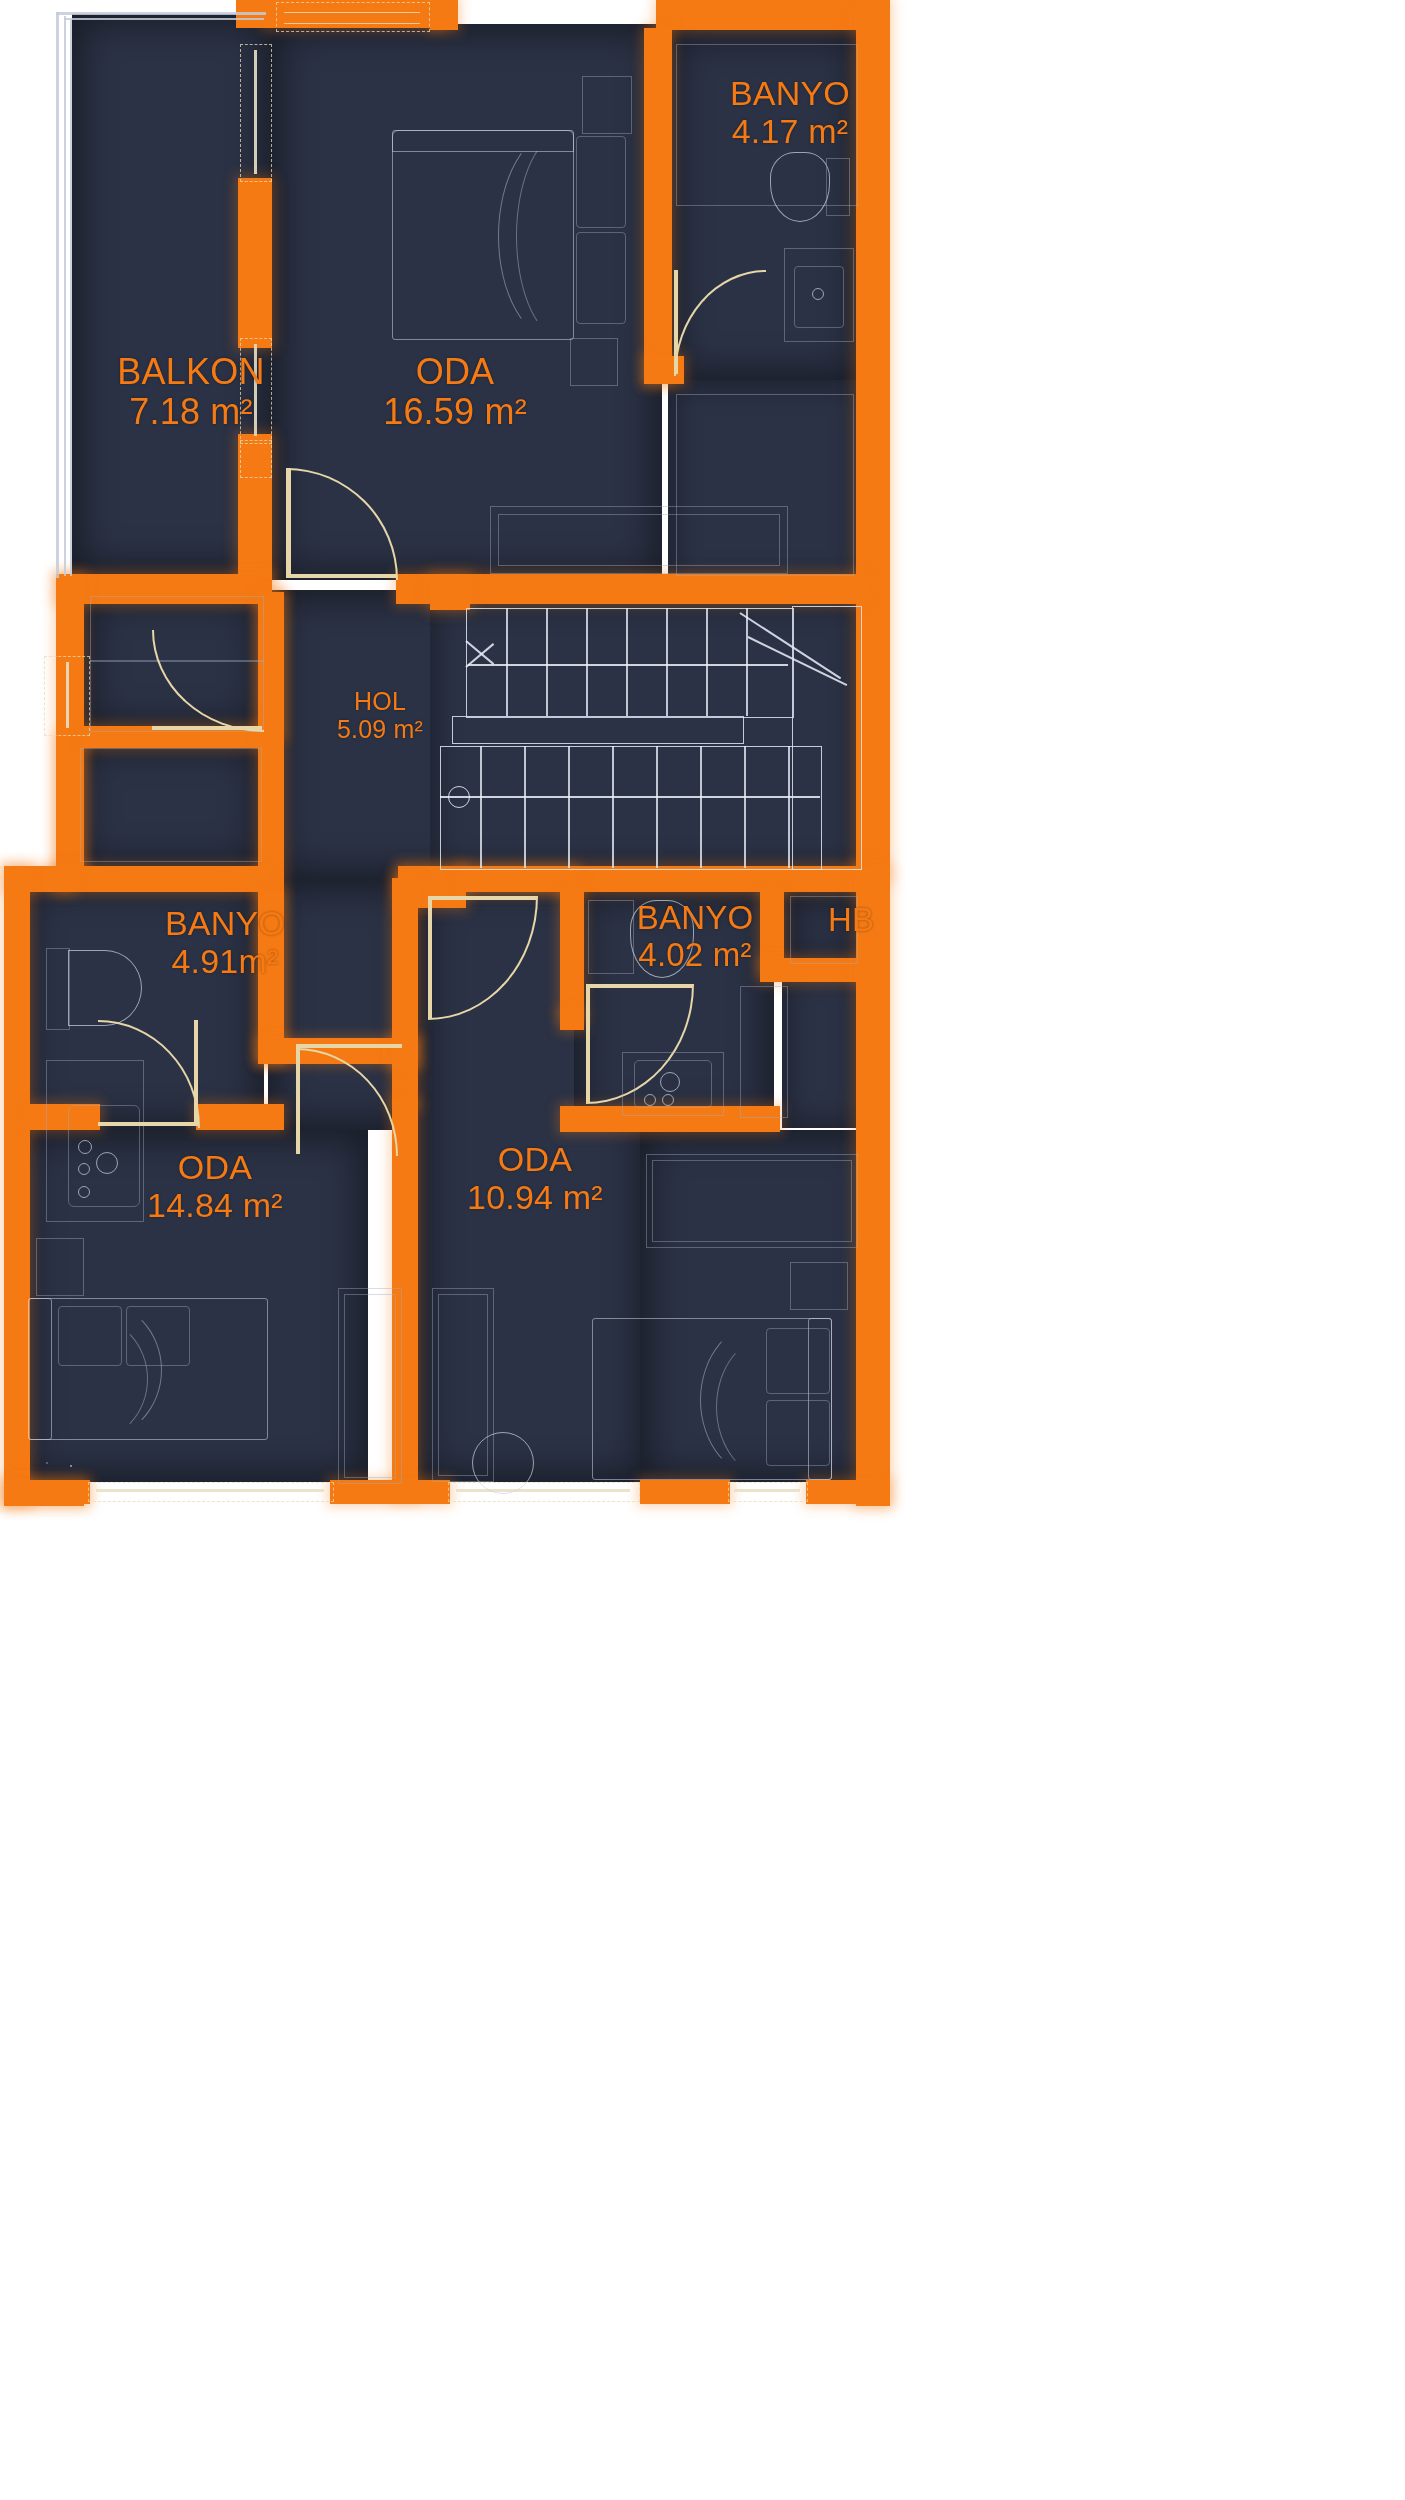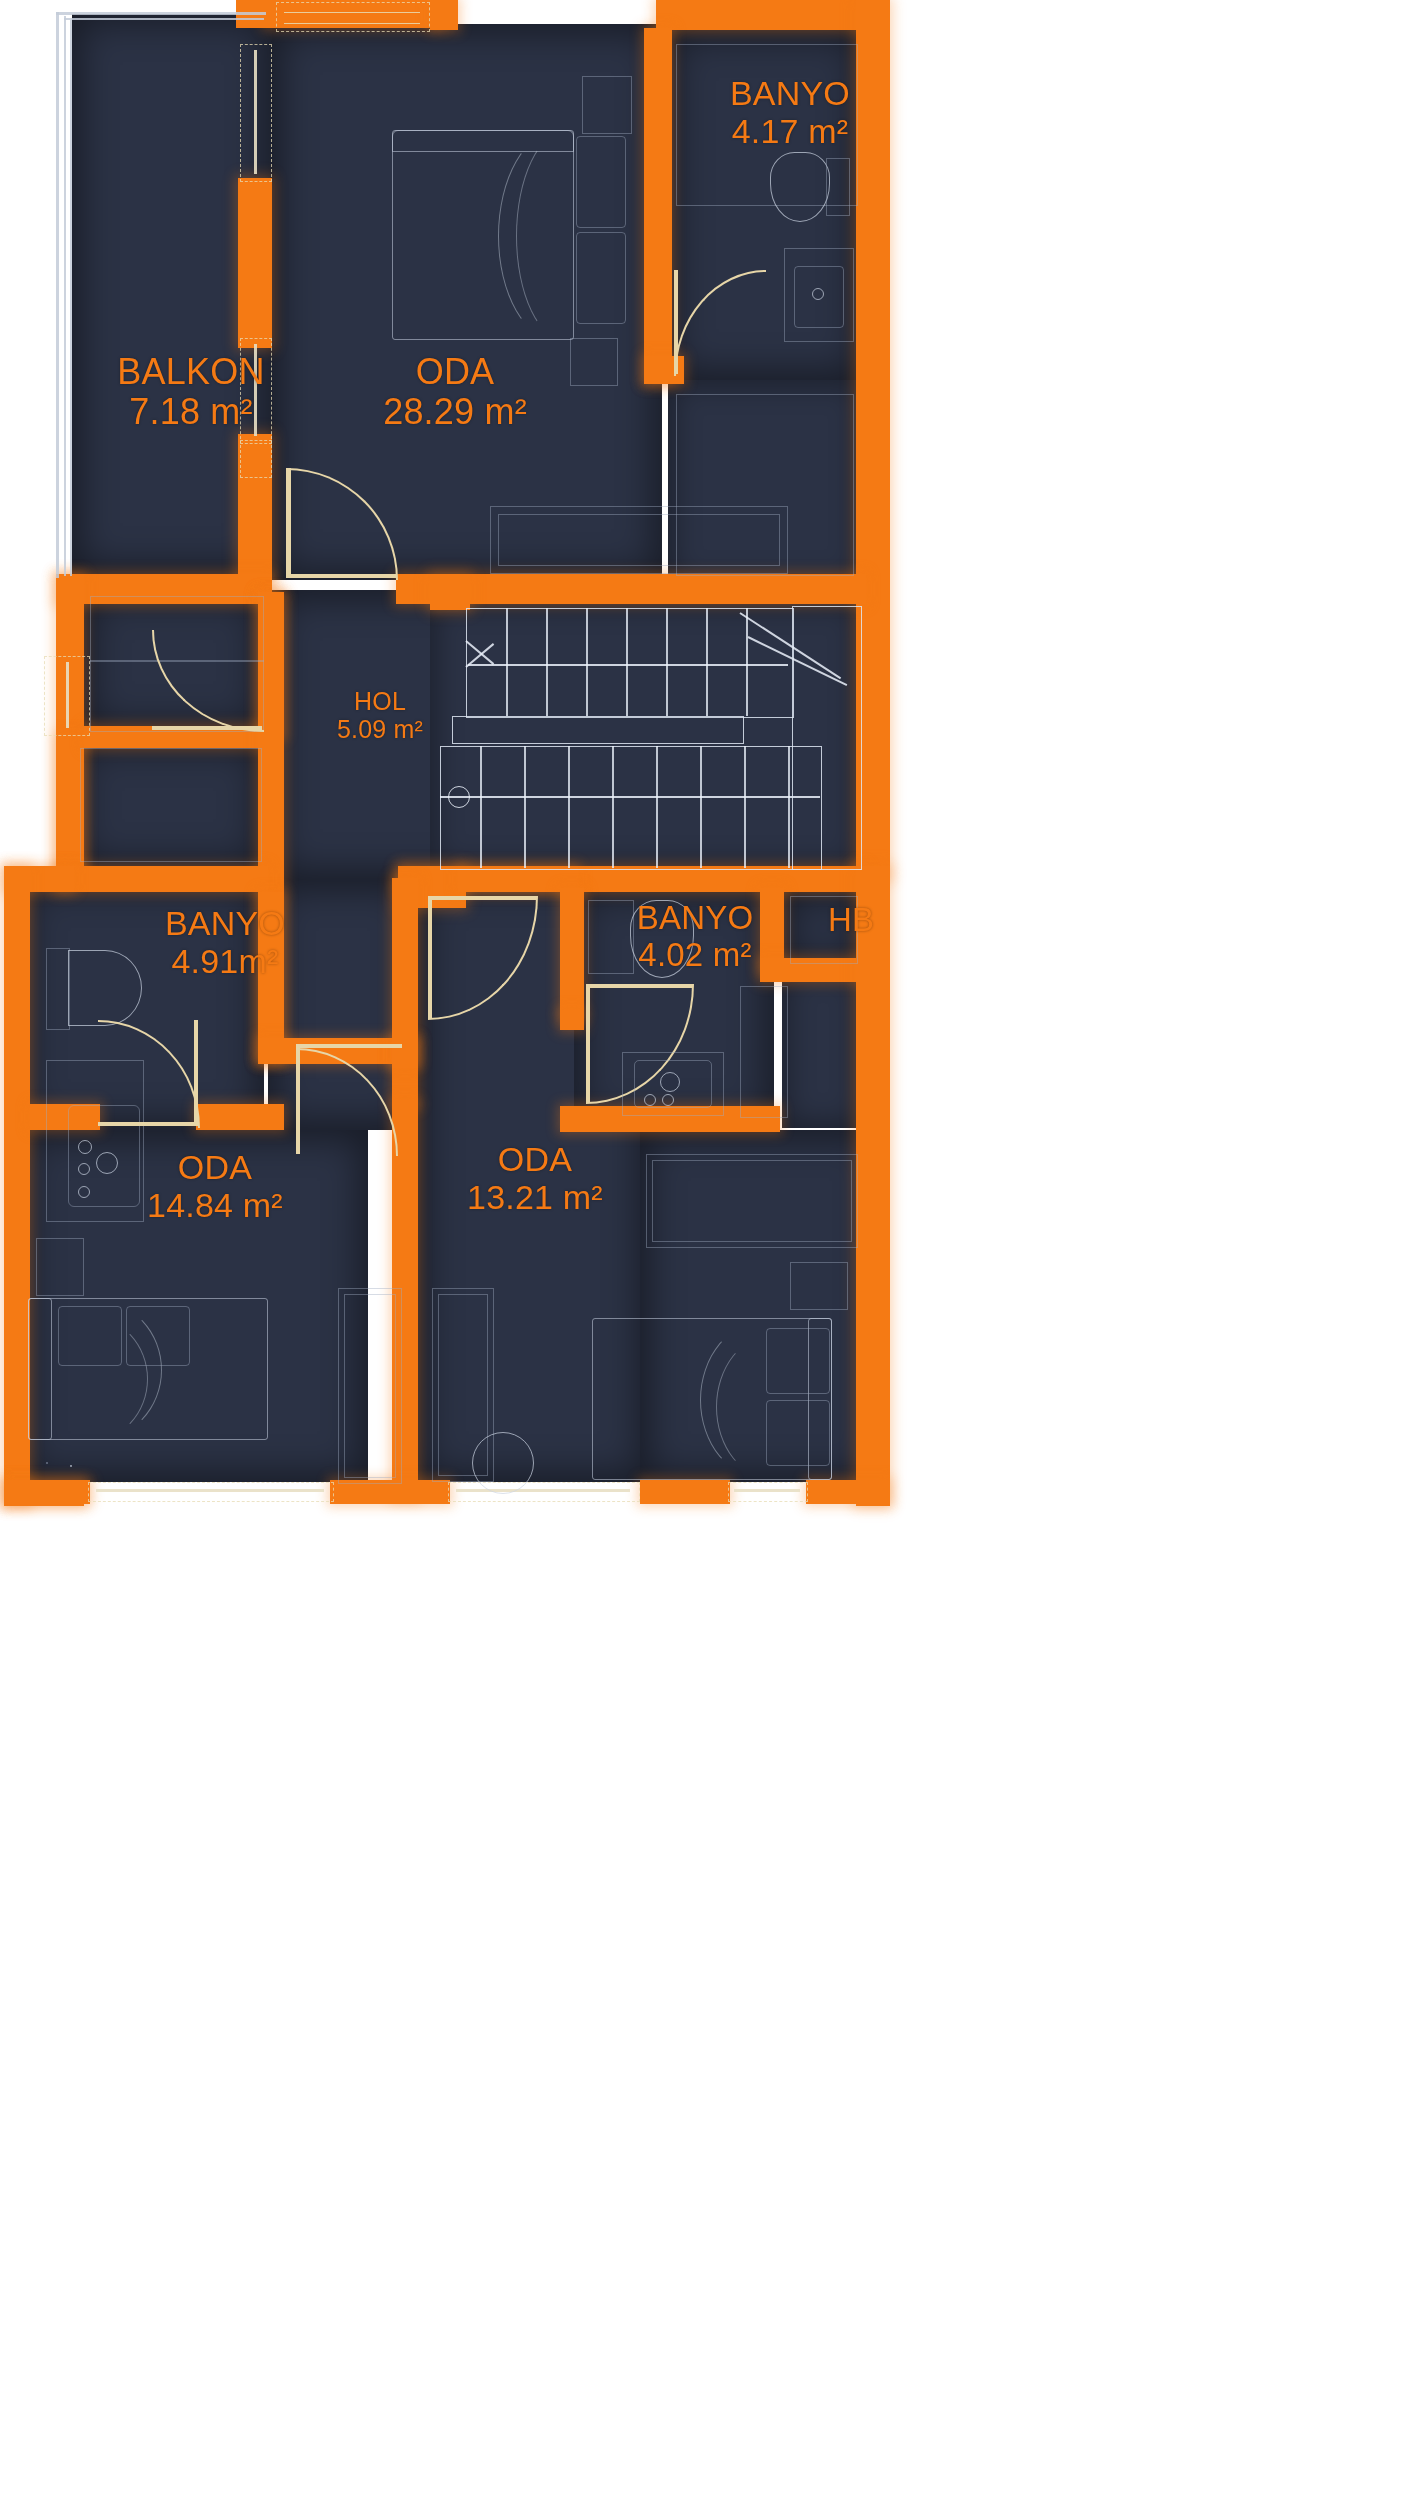--- a/index.html
+++ b/index.html
@@ -360,21 +360,21 @@
   <div class="rect soft" style="left:646px; top:1154px; width:210px; height:92px;"></div>
   <div class="rect soft" style="left:652px; top:1160px; width:198px; height:80px;"></div>
 
   <div class="label lbl-balkon">
     <span class="nm">BALKON</span>
     <span class="ar">7.18 m²</span>
   </div>
 
   <div class="label lbl-oda1">
     <span class="nm">ODA</span>
-    <span class="ar">28.29 m²</span>
+    <span class="ar">16.59 m²</span>
   </div>
 
   <div class="label lbl-banyo1">
     <span class="nm">BANYO</span>
     <span class="ar">4.17 m²</span>
   </div>
 
 
   <div class="label lbl-hol">
     <span class="nm">HOL</span>
@@ -395,16 +395,16 @@
     <span class="nm">HB</span>
   </div>
 
   <div class="label lbl-oda2">
     <span class="nm">ODA</span>
     <span class="ar">14.84 m²</span>
   </div>
 
   <div class="label lbl-oda3">
     <span class="nm">ODA</span>
-    <span class="ar">13.21 m²</span>
+    <span class="ar">10.94 m²</span>
   </div>
 
 </div>
 
 </body></html>

